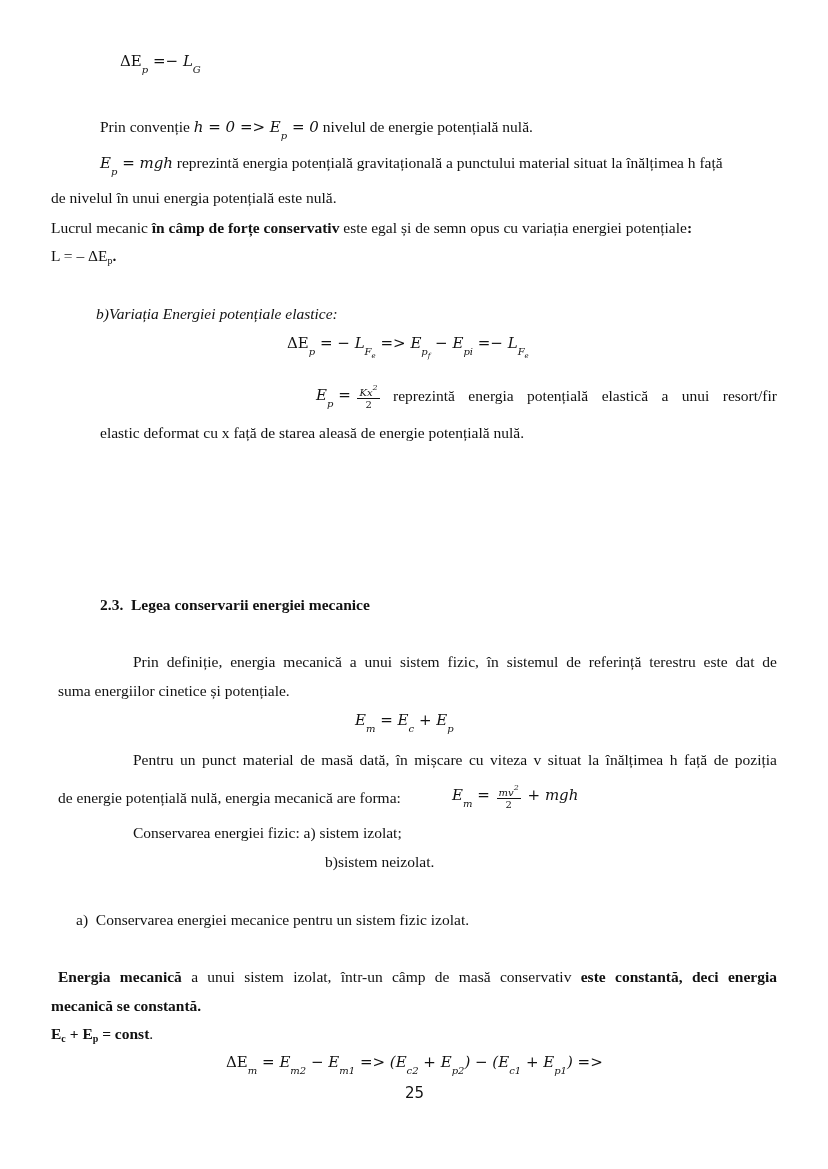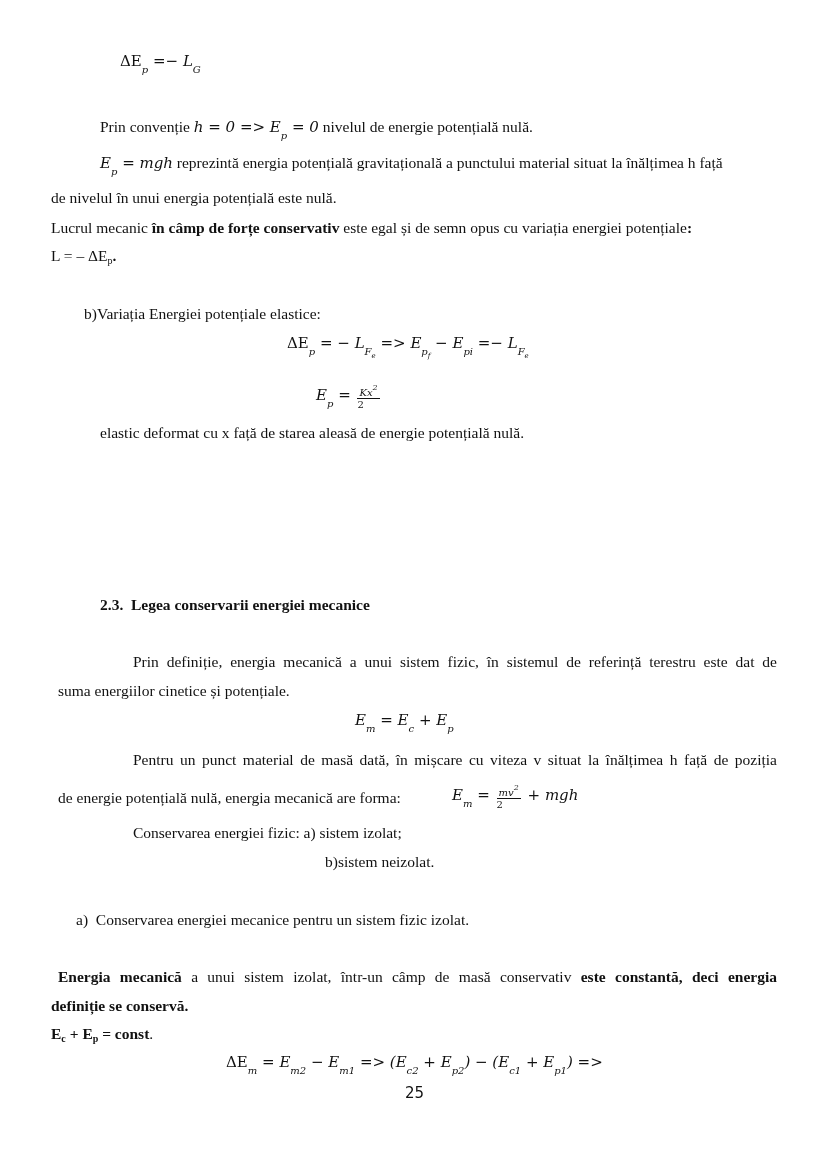--- a/index.html
+++ b/index.html
@@ -7,21 +7,21 @@
     width: 828px; height: 1169px; position: relative; overflow: hidden;
     font-family: "Liberation Serif", serif; color: #111;
     font-size: 15.5px;
   }
   .abs { position: absolute; white-space: nowrap; }
   .math { font-family: "DejaVu Serif", serif; font-style: italic; font-size: 15px; }
   .math .up { font-style: normal; }
   sub.lo { font-size: 10px; vertical-align: -7px; }
   sup.hi { font-size: 8px; vertical-align: 6px; }
   sub.tiny { font-size: 7px; vertical-align: -3px; }
-  .frac { display: inline-block; vertical-align: middle; font-size: 10px; line-height: 11px; margin: 0 2px; }
+  .frac { display: inline-block; vertical-align: middle; text-align: center; font-size: 10px; line-height: 11px; margin: 0 2px; }
   .frac .num { display: block; border-bottom: 1px solid #111; padding: 0 2px; }
   .frac .den { display: block; font-style: normal; }
   b { font-weight: bold; }
   .just { text-align: justify; text-align-last: justify; white-space: normal; }
   .pagenum { font-family: "DejaVu Sans", sans-serif; font-size: 15px; }
   .sm-sub { font-size: 10px; vertical-align: -3px; }
 </style>
 </head>
 <body>
 
@@ -38,26 +38,27 @@
 </div>
 <div class="abs" style="left:51px; top:189px;">de nivelul în unui energia potențială este nulă.</div>
 
 <div class="abs" style="left:51px; top:219px;">
   <span>Lucrul mecanic </span><b>în câmp de forțe conservativ</b><span> este egal și de semn opus cu variația energiei potențiale</span><b>:</b>
 </div>
 <div class="abs" style="left:51px; top:247px;">
   <span>L = – ΔE</span><sub class="sm-sub">p</sub><b>.</b>
 </div>
 
-<div class="abs" style="left:84px; top:305px;">b)Variația Energiei potențiale elastice:</div>
+<div class="abs" style="left:96px; top:305px;font-style:italic;">b)Variația Energiei potențiale elastice:</div>
 <div class="abs math" style="left:287px; top:334px;">
   <span class="up">ΔE</span><sub class="lo">p</sub><span> =   − L</span><sub class="lo"><span>F</span><sub class="tiny">e</sub></sub><span> =&gt; E</span><sub class="lo"><span>p</span><sub class="tiny">f</sub></sub><span> − E</span><sub class="lo">pi</sub><span> =− L</span><sub class="lo"><span>F</span><sub class="tiny">e</sub></sub>
 </div>
 <div class="abs" style="left:316px; top:382px; width:461px; display:flex; align-items:center; justify-content:space-between;">
   <span class="math"><span>E</span><sub class="lo">p</sub><span> = </span><span class="frac"><span class="num"><span>Kx</span><sup class="hi">2</sup></span><span class="den">2</span></span></span>
+  <span class="just" style="width:384px; display:inline-block;">reprezintă energia potențială elastică a unui resort/fir</span>
 </div>
 <div class="abs" style="left:100px; top:424px;">elastic deformat cu x față de starea aleasă de energie potențială nulă.</div>
 
 <div class="abs" style="left:100px; top:596px; font-weight:bold;">
   <span>2.3.</span>&nbsp; <span>Legea conservarii energiei mecanice</span>
 </div>
 
 <div class="abs just" style="left:133px; top:653px; width:644px;">Prin definiție, energia mecanică a unui sistem fizic, în sistemul de referință terestru este dat de</div>
 <div class="abs" style="left:58px; top:682px;">suma energiilor cinetice și potențiale.</div>
 <div class="abs math" style="left:355px; top:711px;">
@@ -75,21 +76,21 @@
 <div class="abs" style="left:133px; top:824px;">Conservarea energiei fizic: a) sistem izolat;</div>
 <div class="abs" style="left:325px; top:853px;text-align:center;">b)sistem neizolat.</div>
 
 <div class="abs" style="left:76px; top:911px; font-weight:normal;">
   <span>a)</span>&nbsp; <span>Conservarea energiei mecanice pentru un sistem fizic izolat.</span>
 </div>
 
 <div class="abs just" style="left:58px; top:968px; width:719px;">
   <b>Energia mecanică</b><span> a unui sistem izolat, într-un câmp de masă conservativ </span><b>este constantă, deci energia</b>
 </div>
-<div class="abs" style="left:51px; top:997px; font-weight:bold;">definiție se conservă.</div>
+<div class="abs" style="left:51px; top:997px; font-weight:bold;">mecanică se constantă.</div>
 <div class="abs" style="left:51px; top:1025px; font-weight:bold;">
   <span>E</span><sub class="sm-sub">c</sub><span> + E</span><sub class="sm-sub">p</sub><span> = const</span><span style="font-weight:normal">.</span>
 </div>
 
 <div class="abs math" style="left:226px; top:1053px;">
   <span class="up">ΔE</span><sub class="lo">m</sub><span> = E</span><sub class="lo">m2</sub><span> − E</span><sub class="lo">m1</sub><span> =&gt; (E</span><sub class="lo">c2</sub><span> + E</span><sub class="lo">p2</sub><span>) − (E</span><sub class="lo">c1</sub><span> + E</span><sub class="lo">p1</sub><span>) =&gt;</span>
 </div>
 
 <div class="abs pagenum" style="left:405px; top:1084px;">25</div>
 

